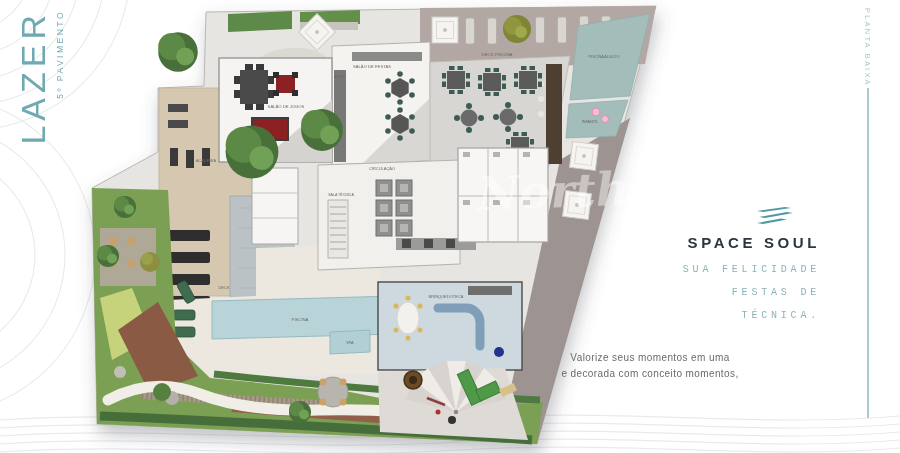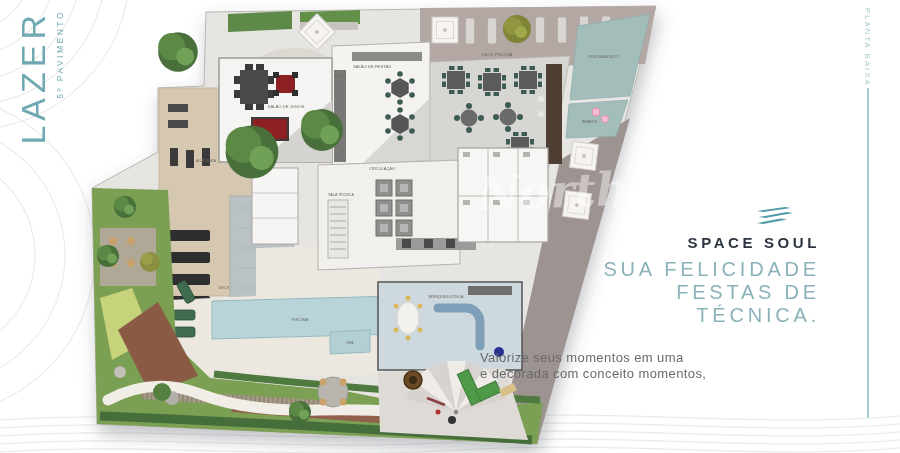--- a/index.html
+++ b/index.html
@@ -37,27 +37,27 @@
   .brand{position:absolute;right:80px;top:206px;width:240px;text-align:right;}
   .brand-icon{display:inline-block;margin-right:27px;}
   .brand-name{
     margin-top:4px;font-size:15px;font-weight:700;letter-spacing:3.6px;
     color:var(--navy,#2d3540);
   }
   
   .headline{
     position:absolute;right:80px;top:258px;width:330px;text-align:right;
     color:var(--accent-light,#8bb2ba);
-    font-size:20px;letter-spacing:3.8px;line-height:23px;font-weight:400;
+    font-size:10px;letter-spacing:3.8px;line-height:23px;font-weight:400;font-family:Liberation Mono, monospace;
   }
   
   .copy{
-    position:absolute;right:80px;top:350px;width:340px;text-align:left;
+    position:absolute;right:80px;top:350px;width:340px;text-align:center;
     color:var(--text-gray,#696a6d);
-    font-size:13px;line-height:15.5px;letter-spacing:0.4px;
+    font-size:10px;line-height:15.5px;letter-spacing:0.4px;
   }
   .plan-label{font-family:"Liberation Sans",sans-serif;fill:#6b6763;}
   .watermark{
     font-family:"DejaVu Serif",serif;font-style:italic;font-weight:700;
     fill:rgba(255,255,255,0.45);
   }
 </style>
 </head>
 <body>
 

